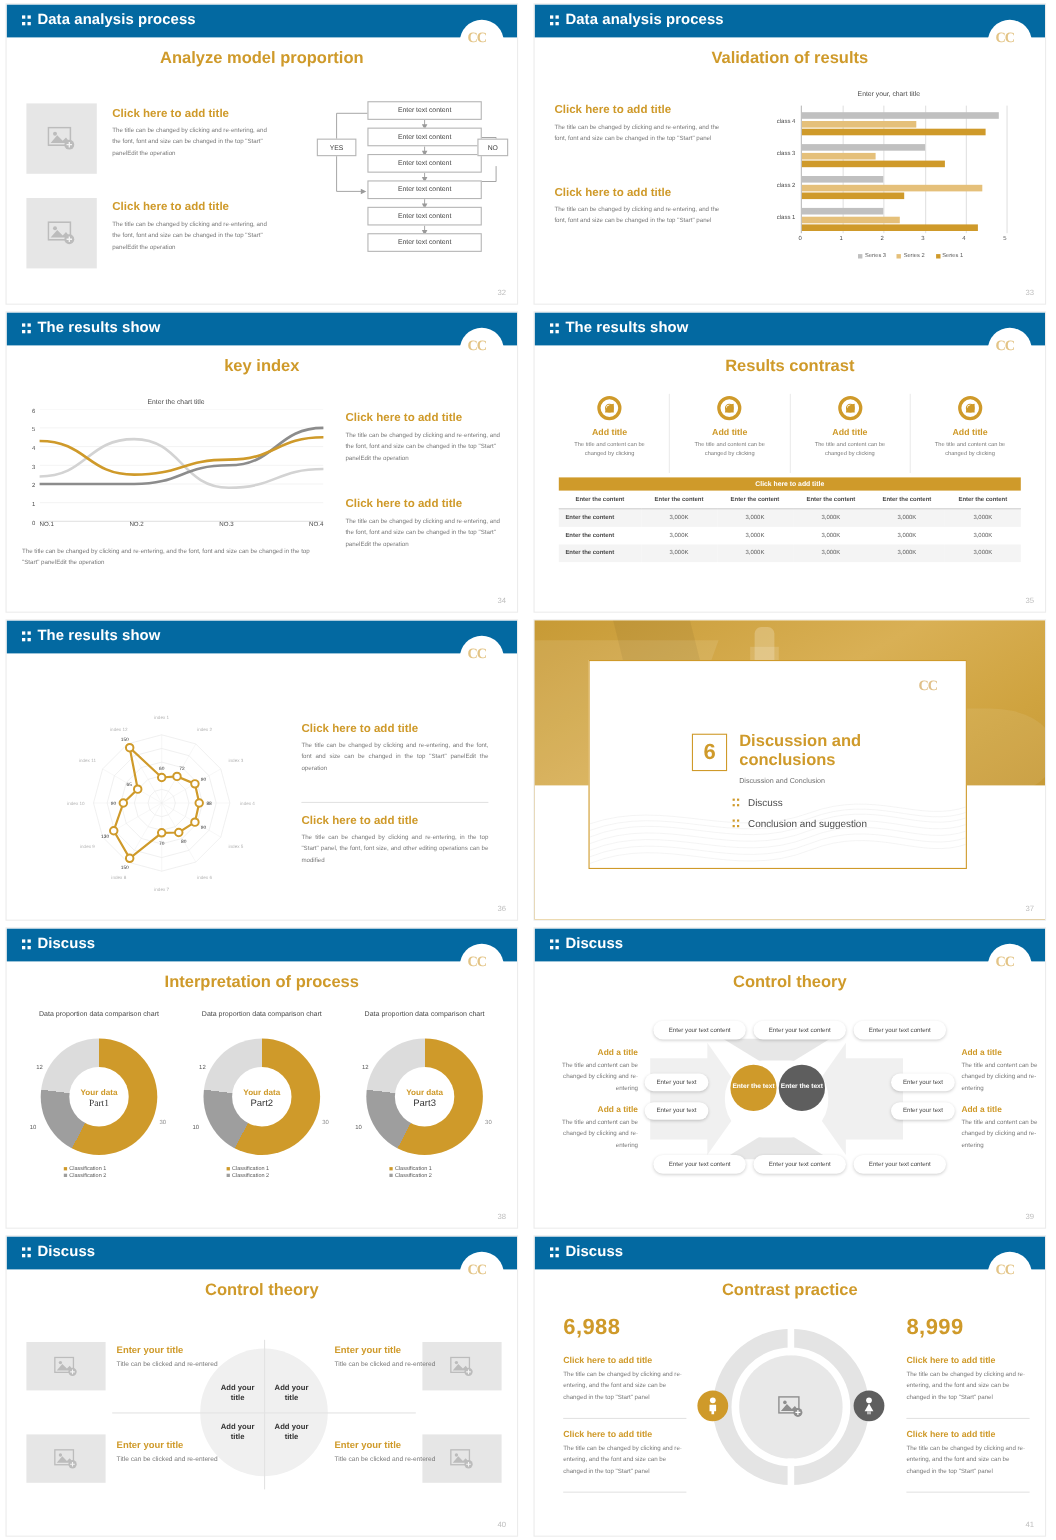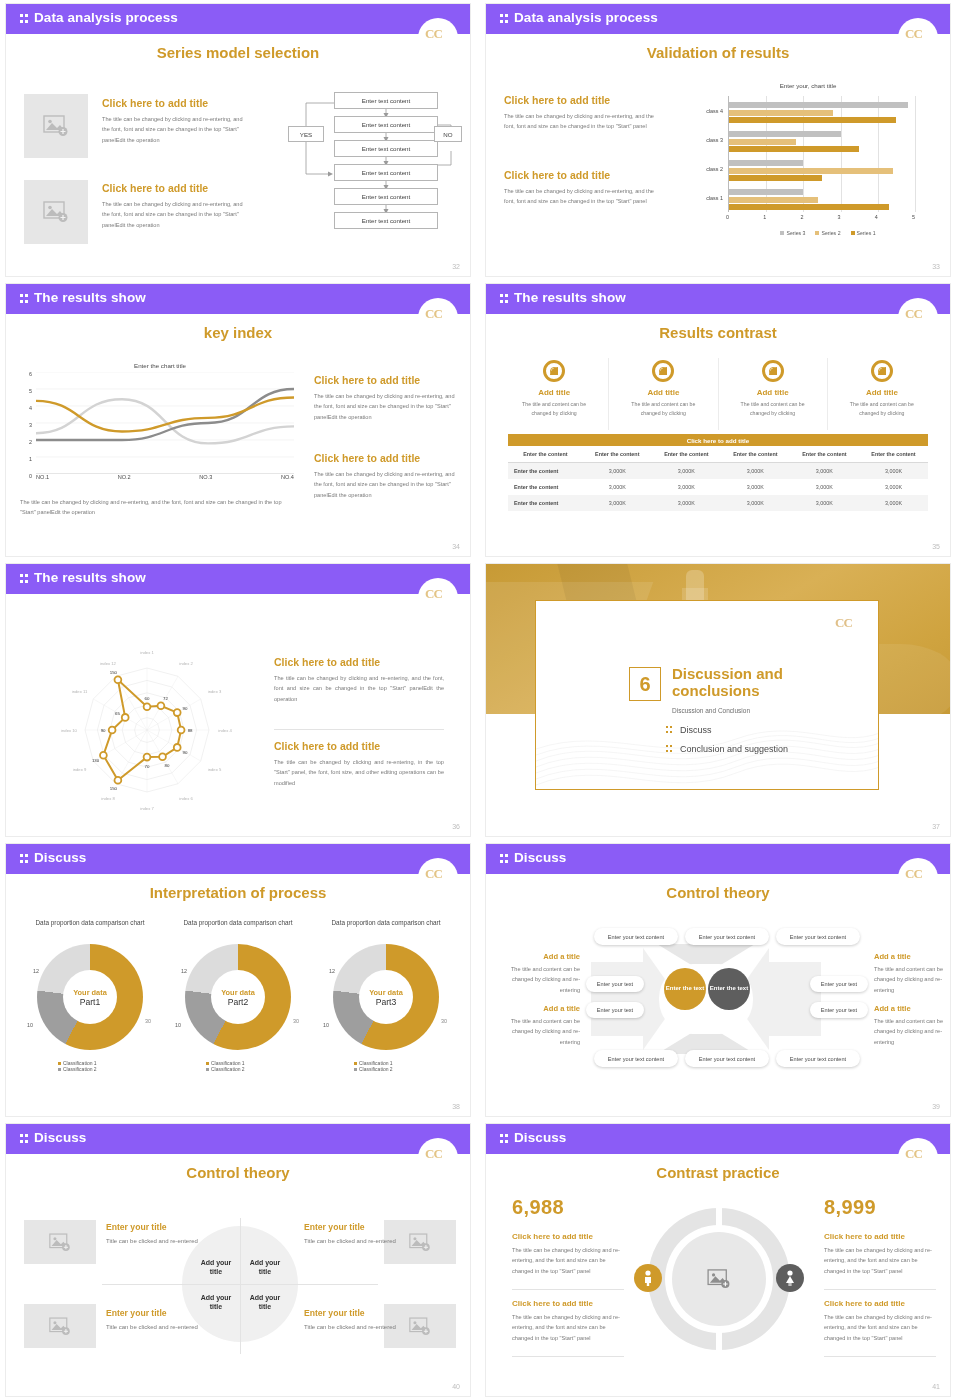--- a/index.html
+++ b/index.html
@@ -7,21 +7,21 @@
     width: 960px; height: 1400px;
     background: #ffffff;
     font-family: "Liberation Sans", sans-serif;
     overflow: hidden;
   }
   .deck { display: grid; grid-template-columns: 480px 480px; grid-template-rows: repeat(5, 280px); width:960px; height:1400px; }
   .slide { position: relative; width: 480px; height: 280px; background:#fff; overflow:hidden; }
   .slide-inner { position:absolute; left:6px; top:4px; width:464px; height:272px; background:#fff; box-shadow:0 0 0 1px #ececec; overflow:hidden; }
 
   
-  .hdr { position:absolute; left:0; top:0; width:464px; height:30px; background:#8b5cf6; }
+  .hdr { position:absolute; left:0; top:0; width:464px; height:30px; background:#0369a1; }
   .hdr .dots { position:absolute; left:14px; top:8px; width:10px; height:14px; }
   .hdr .dots i { position:absolute; width:3px; height:3px; background:#fff; display:block; }
   .hdr .dots i:nth-child(1){left:0;top:2px;}
   .hdr .dots i:nth-child(2){left:0;top:8px;}
   .hdr .dots i:nth-child(3){left:5px;top:2px;}
   .hdr .dots i:nth-child(4){left:5px;top:8px;}
   .hdr .htitle { position:absolute; left:28px; top:6px; font-size:13.5px; font-weight:bold; color:#fff; letter-spacing:.1px; }
 
   .logo { position:absolute; right:12px; top:14px; width:40px; height:34px; }
   .logo .semi { position:absolute; left:0; top:0; width:40px; height:20px; background:#fff; border-radius:20px 20px 0 0; }
@@ -68,21 +68,21 @@
             <i></i>
             <i></i>
           </span>
         <span class="htitle">Data analysis process</span>
       </div>
       <div class="logo">
         <div class="semi"></div>
           <div class="base"></div>
         <div class="mark">CC</div>
       </div>
-      <div class="ttl">Series model selection</div>
+      <div class="ttl">Analyze model proportion</div>
 
       <div class="imgph" style="position:absolute;left:18px;top:90px;width:64px;height:64px;">
         <svg width="26" height="22" viewBox="0 0 26 22">
             <rect x="1" y="1" width="20" height="16" fill="none" stroke="#9a9a9a" stroke-width="1.4"></rect>
             <circle cx="7" cy="6.5" r="1.8" fill="#9a9a9a"></circle>
             <path d="M3 15 L9 8 L14 13 L17 10 L21 15 Z" fill="#9a9a9a"></path>
             <circle cx="20" cy="16.5" r="4.5" fill="#9a9a9a"></circle>
             <path d="M20 14v5M17.5 16.5h5" stroke="#fff" stroke-width="1.2"></path>
           </svg>
       </div>
@@ -540,21 +540,21 @@
           <div class="mark">CC</div>
         </div>
       <div class="ttl">Interpretation of process</div>
 
       <div id="donutrow" style="position:absolute;left:10px;top:74px;width:444px;height:180px;display:flex;justify-content:space-around;">
           <div style="width: 140px; text-align: center; position: relative;">
             <div style="font-size:6.4px;color:#4a4a4a;line-height:1.5;height:20px;">Data proportion data comparison chart</div>
             <div style="position:relative;width:106px;height:106px;margin:6px auto 0;border-radius:50%;background:conic-gradient(#cf9a2a 0.0deg 207.7deg,#9e9e9e 207.7deg 276.9deg,#dcdcdc 276.9deg 360.0deg);">
               <div style="position:absolute;left:26px;top:26px;width:54px;height:54px;border-radius:50%;background:#fff;display:flex;flex-direction:column;align-items:center;justify-content:center;">
                 <span style="font-size:7.4px;font-weight:bold;color:#cf9a2a;">Your data</span>
-                <span style="font-size:8.6px;color:#333;">Part1</span>
+                <span style="font-size:8.6px;color:#333;font-family:Liberation Serif, serif;">Part1</span>
               </div>
               <span style="position:absolute;right:-8px;bottom:26px;font-size:5.4px;color:#8a8a8a;">30</span>
               <span style="position:absolute;left:-10px;bottom:22px;font-size:5.4px;color:#5a5a5a;">10</span>
               <span style="position:absolute;left:-4px;top:24px;font-size:5.4px;color:#5a5a5a;">12</span>
             </div>
             <div style="margin-top:10px;font-size:5px;color:#5a5a5a;text-align:left;padding-left:38px;">
               <div><span style="display:inline-block;width:3px;height:3px;background:#cf9a2a;margin-right:2px;"></span>Classification 1</div>
               <div><span style="display:inline-block;width:3px;height:3px;background:#9e9e9e;margin-right:2px;"></span>Classification 2</div>
             </div>
           </div>

